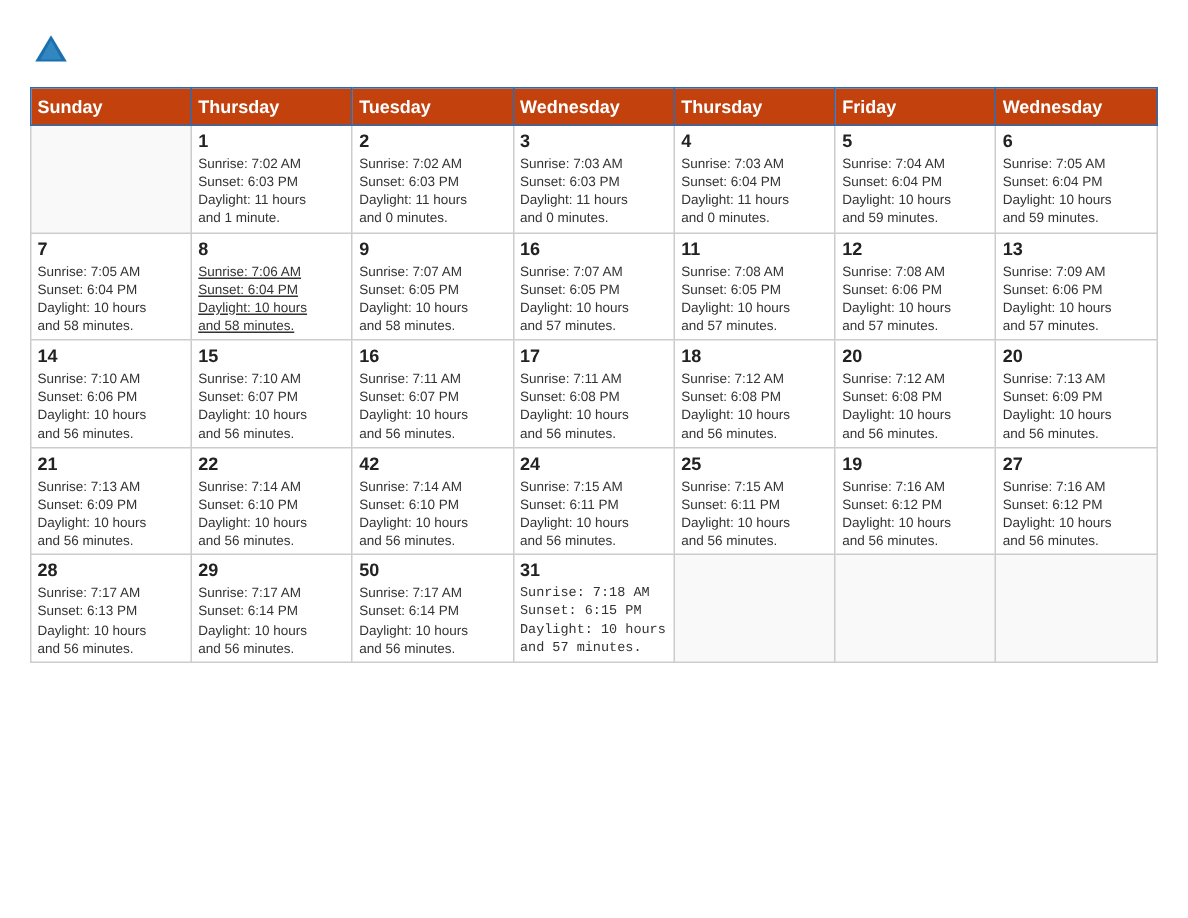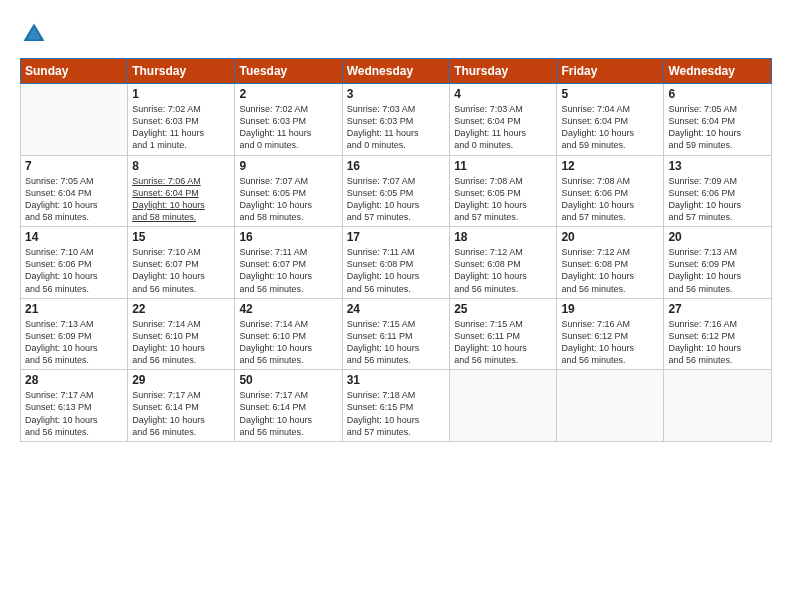--- a/index.html
+++ b/index.html
@@ -347,21 +347,21 @@
           </td>
           <td>
             <span class="day-num">50</span>
             <div class="day-info" style="white-space: pre-line;">Sunrise: 7:17 AM
 Sunset: 6:14 PM
 Daylight: 10 hours
 and 56 minutes.</div>
           </td>
           <td>
             <span class="day-num">31</span>
-            <div class="day-info" style="white-space: pre-line;">Sunrise: 7:18 AM
+            <div class="day-info" style="white-space: pre-line; font-family: Liberation Mono, monospace;">Sunrise: 7:18 AM
 Sunset: 6:15 PM
 Daylight: 10 hours
 and 57 minutes.</div>
           </td>
           <td class="empty-cell"></td>
           <td class="empty-cell"></td>
           <td class="empty-cell"></td>
         </tr>
       </tbody>
   </table>

